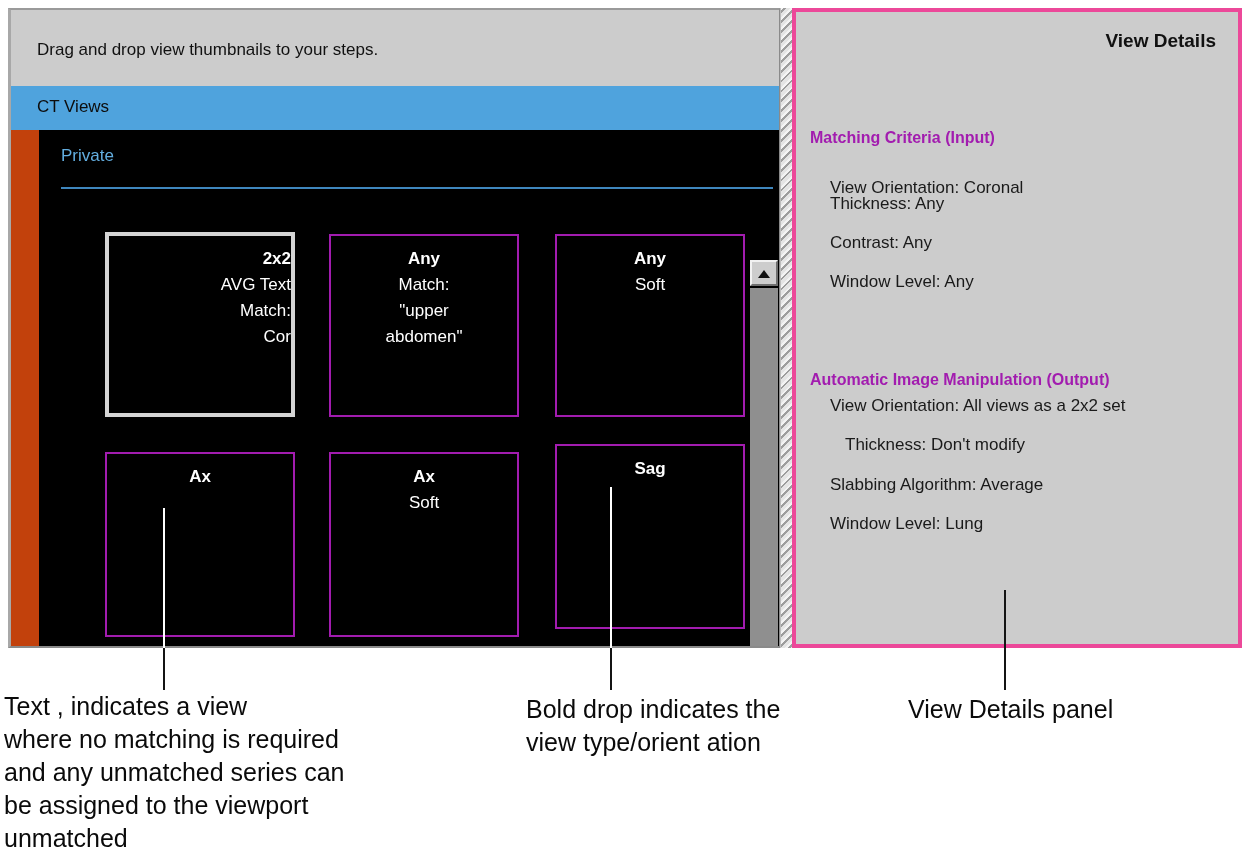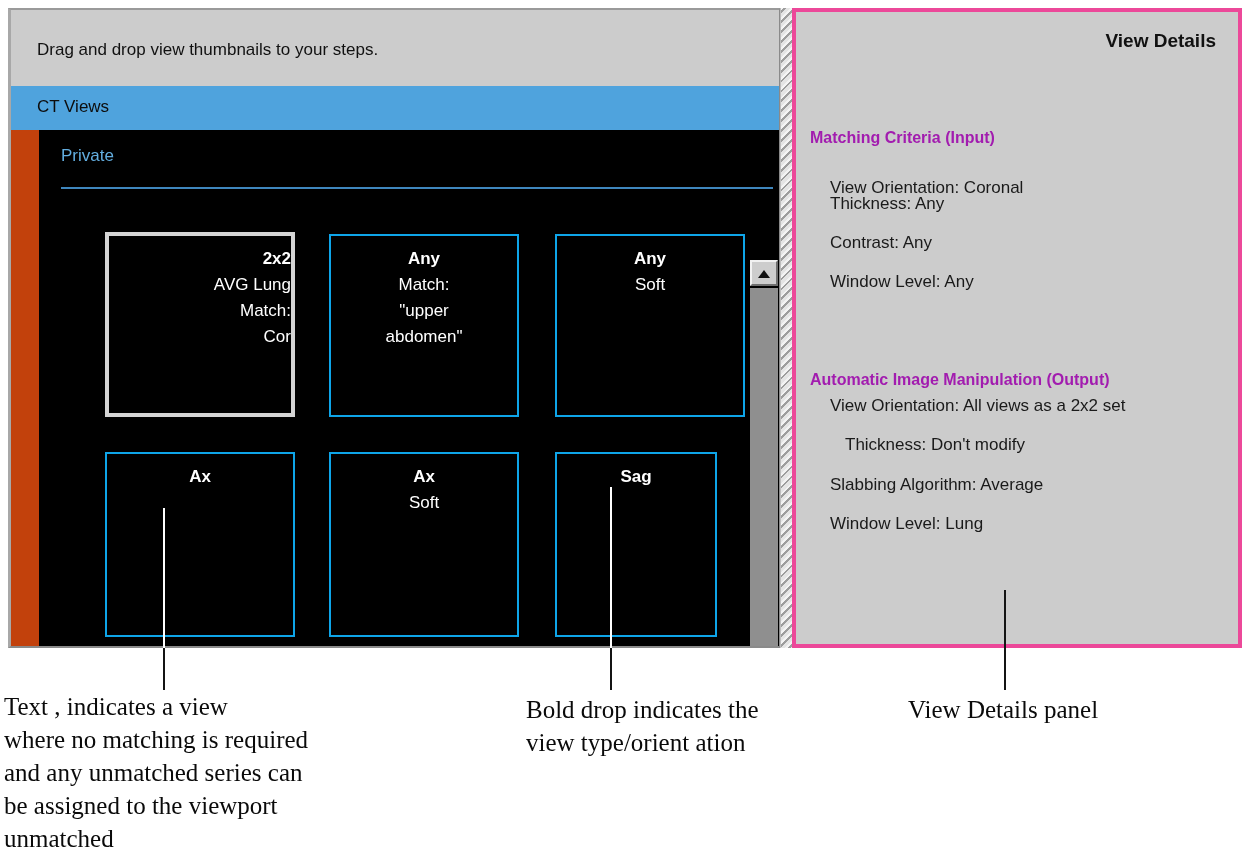--- a/index.html
+++ b/index.html
@@ -93,21 +93,21 @@
     top: 57px;
     width: 712px;
     height: 2px;
     background: #3f86bd;
   }
 
   .thumb {
     position: absolute;
     box-sizing: border-box;
     background: #000000;
-    border: 2px solid #0ea5e9;
+    border: 2px solid #a21caf;
     color: #ffffff;
     text-align: center;
     padding-top: 10px;
   }
   .thumb.selected {
     border: 4px solid #d5d5d5;
     text-align: right;
   }
   .thumb .t-line {
     display: block;
@@ -119,21 +119,21 @@
   .thumb .t-line.bold {
     font-weight: bold;
   }
 
   
   #thumb-0 { left: 66px;  top: 102px; width: 190px; height: 185px; }
   #thumb-1 { left: 290px; top: 104px; width: 190px; height: 183px; }
   #thumb-2 { left: 516px; top: 104px; width: 190px; height: 183px; }
   #thumb-3 { left: 66px;  top: 322px; width: 190px; height: 185px; }
   #thumb-4 { left: 290px; top: 322px; width: 190px; height: 185px; }
-  #thumb-5 { left: 516px; top: 322px; width: 162px; height: 185px; }
+  #thumb-5 { left: 516px; top: 314px; width: 190px; height: 185px; }
 
   
   #scrollbar {
     position: absolute;
     right: 0px;
     top: 120px;
     width: 32px;
     bottom: 0;
     background: #000000;
   }
@@ -256,42 +256,42 @@
   
   .caption {
     position: absolute;
     font-size: 25px;
     line-height: 33px;
     color: #0a0a0a;
   }
   #caption-1 { left: 4px;   top: 690px; width: 450px; }
   #caption-2 { left: 526px; top: 693px; width: 350px; }
   #caption-3 { left: 908px; top: 693px; width: 330px; }
-  .caption span { display: block; white-space: nowrap; font-family: Liberation Serif, serif; }
+  .caption span { display: block; white-space: nowrap; }
 </style>
 </head>
 <body>
 
 <div id="left-panel">
 
   <div id="instruction-bar">
     <div id="instruction-text">Drag and drop view thumbnails to your steps.</div>
   </div>
 
   <div id="section-header">
     <div id="section-header-label">CT Views</div>
   </div>
 
   <div id="thumb-canvas">
     <div id="group-label">Private</div>
     <div id="group-rule"></div>
 
     <div class="thumb selected" id="thumb-0">
       <span class="t-line bold">2x2</span>
-      <span class="t-line">AVG Lung</span>
+      <span class="t-line">AVG Text</span>
       <span class="t-line">Match:</span>
       <span class="t-line">Cor</span>
     </div>
 
     <div class="thumb" id="thumb-1">
       <span class="t-line bold">Any</span>
       <span class="t-line">Match:</span>
       <span class="t-line">"upper</span>
       <span class="t-line">abdomen"</span>
     </div>

